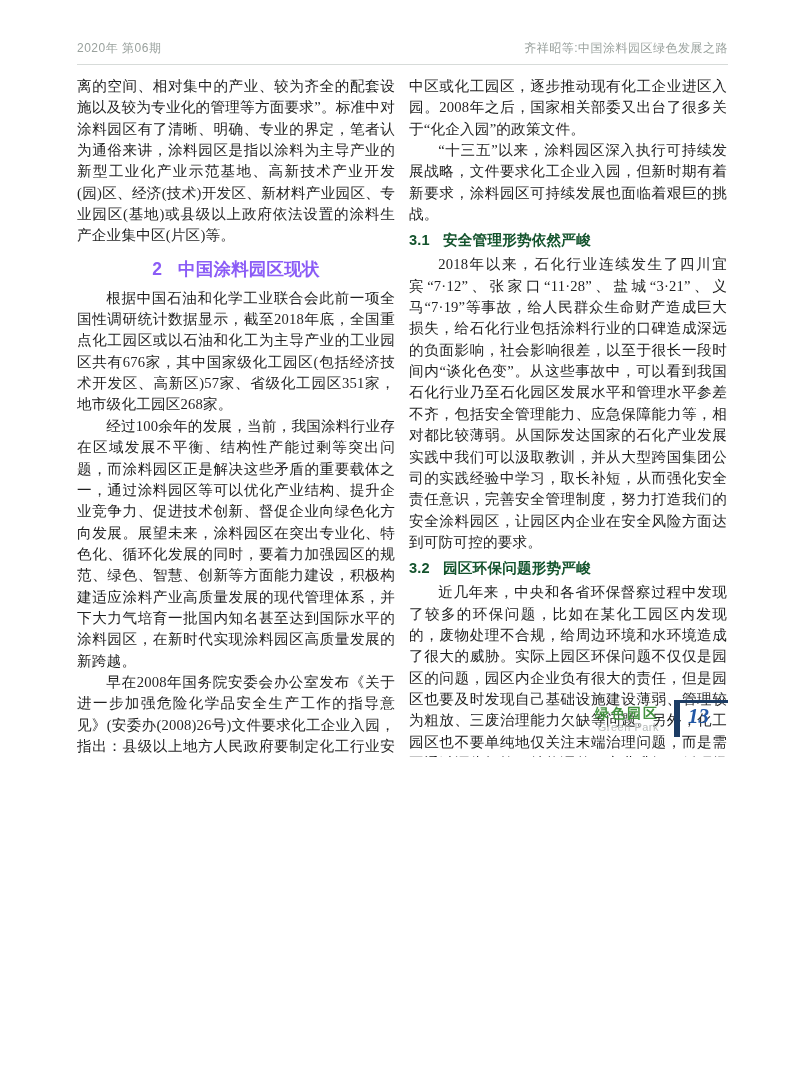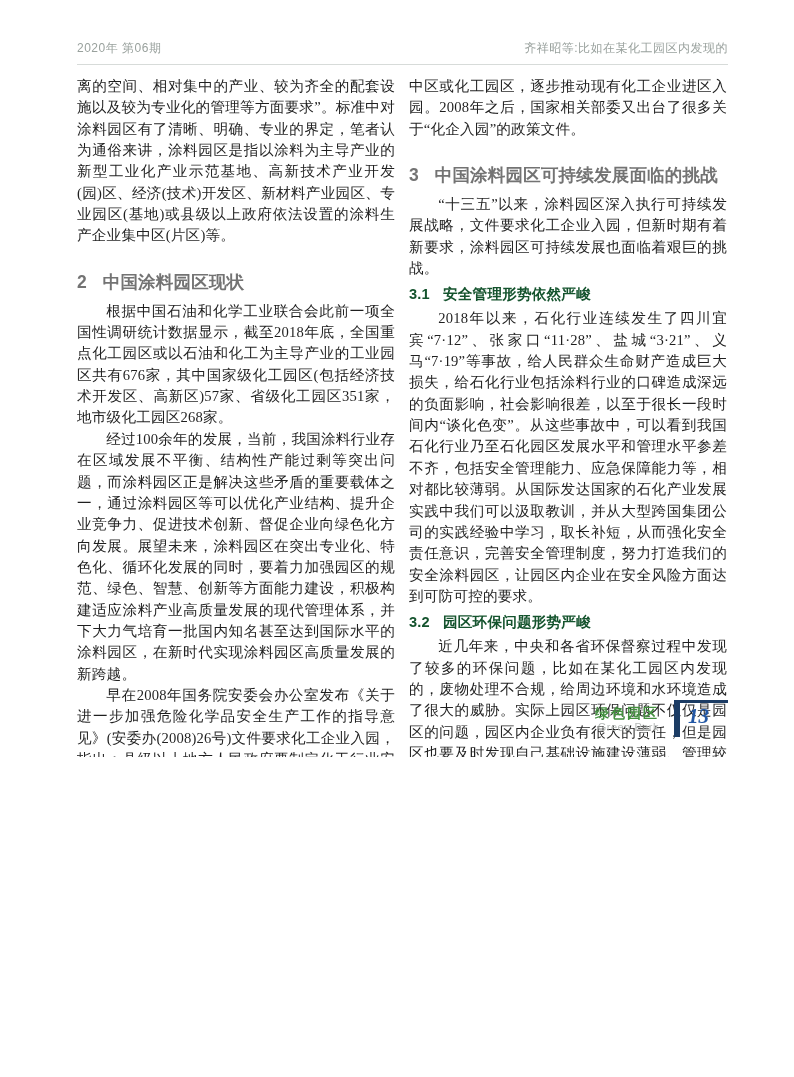--- a/index.html
+++ b/index.html
@@ -51,28 +51,28 @@
     letter-spacing: 0.2px;
   }
   .col p {
     margin: 0;
     text-indent: 2em;
   }
   .col p.cont {
     text-indent: 0;
   }
   .section-heading {
-    margin: 24px 0 8px 0;
+    margin: 11px 0 8px 0;
     font-family: "Liberation Sans", "DejaVu Sans", sans-serif;
     font-weight: bold;
     font-size: 17.5px;
     line-height: 22px;
-    color: #737373;
+    color: #8b5cf6;
     text-indent: 0;
-    text-align: left;
+    text-align: center;
   }
   .section-heading .sec-num {
     margin-right: 0.9em;
   }
   .sub-heading {
     margin: 5px 0 3px 0;
     font-family: "Liberation Sans", "DejaVu Sans", sans-serif;
     font-weight: bold;
     font-size: 14.6px;
     line-height: 21px;
@@ -124,40 +124,37 @@
     color: #2257a5;
   }
 </style>
 </head>
 <body>
 
 <div class="page">
 
   <div class="running-head">
     <span>2020年  第06期</span>
-    <span>齐祥昭等:比如在某化工园区内发现的</span>
+    <span>齐祥昭等:中国涂料园区绿色发展之路</span>
   </div>
 
   <div class="columns">
 
     <div class="col">
       <p class="cont">离的空间、相对集中的产业、较为齐全的配套设施以及较为专业化的管理等方面要求”。标准中对涂料园区有了清晰、明确、专业的界定，笔者认为通俗来讲，涂料园区是指以涂料为主导产业的新型工业化产业示范基地、高新技术产业开发(园)区、经济(技术)开发区、新材料产业园区、专业园区(基地)或县级以上政府依法设置的涂料生产企业集中区(片区)等。</p>
       <div class="section-heading">
         <span class="sec-num">2</span><span>中国涂料园区现状</span>
       </div>
       <p>根据中国石油和化学工业联合会此前一项全国性调研统计数据显示，截至2018年底，全国重点化工园区或以石油和化工为主导产业的工业园区共有676家，其中国家级化工园区(包括经济技术开发区、高新区)57家、省级化工园区351家，地市级化工园区268家。</p>
       <p>经过100余年的发展，当前，我国涂料行业存在区域发展不平衡、结构性产能过剩等突出问题，而涂料园区正是解决这些矛盾的重要载体之一，通过涂料园区等可以优化产业结构、提升企业竞争力、促进技术创新、督促企业向绿色化方向发展。展望未来，涂料园区在突出专业化、特色化、循环化发展的同时，要着力加强园区的规范、绿色、智慧、创新等方面能力建设，积极构建适应涂料产业高质量发展的现代管理体系，并下大力气培育一批国内知名甚至达到国际水平的涂料园区，在新时代实现涂料园区高质量发展的新跨越。</p>
       <p>早在2008年国务院安委会办公室发布《关于进一步加强危险化学品安全生产工作的指导意见》(安委办(2008)26号)文件要求化工企业入园，指出：县级以上地方人民政府要制定化工行业安全发展规划，按照“产业集聚”与“集约用地”的原则，确定化工集中区域或化工园区，明确产业定位，完善水电气风、污水处理等公用工程配套和安全保障设施。2009年底前，完成化工行业安全发展规划编制工作，确定危险化学品生产、贮存的专门区域。从2010年起，危险化学品生产、贮存建设项目必须在依法规划的专门区域内建设，负责固定资产投资管理部门和安全监管部门不再受理没有划定危险化学品生产、贮存专门区域的地区提出的立项申请和安全审查申请。要通过财政、税收、差别水电价等经济手段，引导和推动企业结构调整、产业升级和技术进步。新的化工建设项目必须进入产业集</p>
     </div>
 
     <div class="col">
       <p class="cont">中区或化工园区，逐步推动现有化工企业进区入园。2008年之后，国家相关部委又出台了很多关于“化企入园”的政策文件。</p>
-      <div class="section-heading">
-        <span class="sec-num">3</span><span>中国涂料园区可持续发展面临的挑战</span>
-      </div>
       <p>“十三五”以来，涂料园区深入执行可持续发展战略，文件要求化工企业入园，但新时期有着新要求，涂料园区可持续发展也面临着艰巨的挑战。</p>
       <div class="sub-heading">
         <span class="sec-num">3.1</span><span>安全管理形势依然严峻</span>
       </div>
       <p>2018年以来，石化行业连续发生了四川宜宾“7·12”、张家口“11·28”、盐城“3·21”、义马“7·19”等事故，给人民群众生命财产造成巨大损失，给石化行业包括涂料行业的口碑造成深远的负面影响，社会影响很差，以至于很长一段时间内“谈化色变”。从这些事故中，可以看到我国石化行业乃至石化园区发展水平和管理水平参差不齐，包括安全管理能力、应急保障能力等，相对都比较薄弱。从国际发达国家的石化产业发展实践中我们可以汲取教训，并从大型跨国集团公司的实践经验中学习，取长补短，从而强化安全责任意识，完善安全管理制度，努力打造我们的安全涂料园区，让园区内企业在安全风险方面达到可防可控的要求。</p>
       <div class="sub-heading">
         <span class="sec-num">3.2</span><span>园区环保问题形势严峻</span>
       </div>
       <p>近几年来，中央和各省环保督察过程中发现了较多的环保问题，比如在某化工园区内发现的，废物处理不合规，给周边环境和水环境造成了很大的威胁。实际上园区环保问题不仅仅是园区的问题，园区内企业负有很大的责任，但是园区也要及时发现自己基础设施建设薄弱、管理较为粗放、三废治理能力欠缺等问题。另外，化工园区也不要单纯地仅关注末端治理问题，而是需要通过源头把控、结构调整、产业升级、循环经济、技术改造等措施减少园区污染物排放总量，采取综合整改、关停并转等多种措施来治理园区的环境问题。</p>
       <div class="sub-heading">

